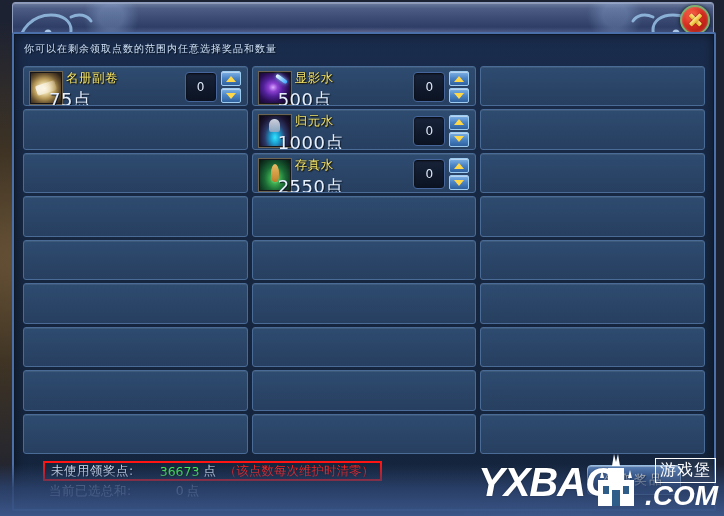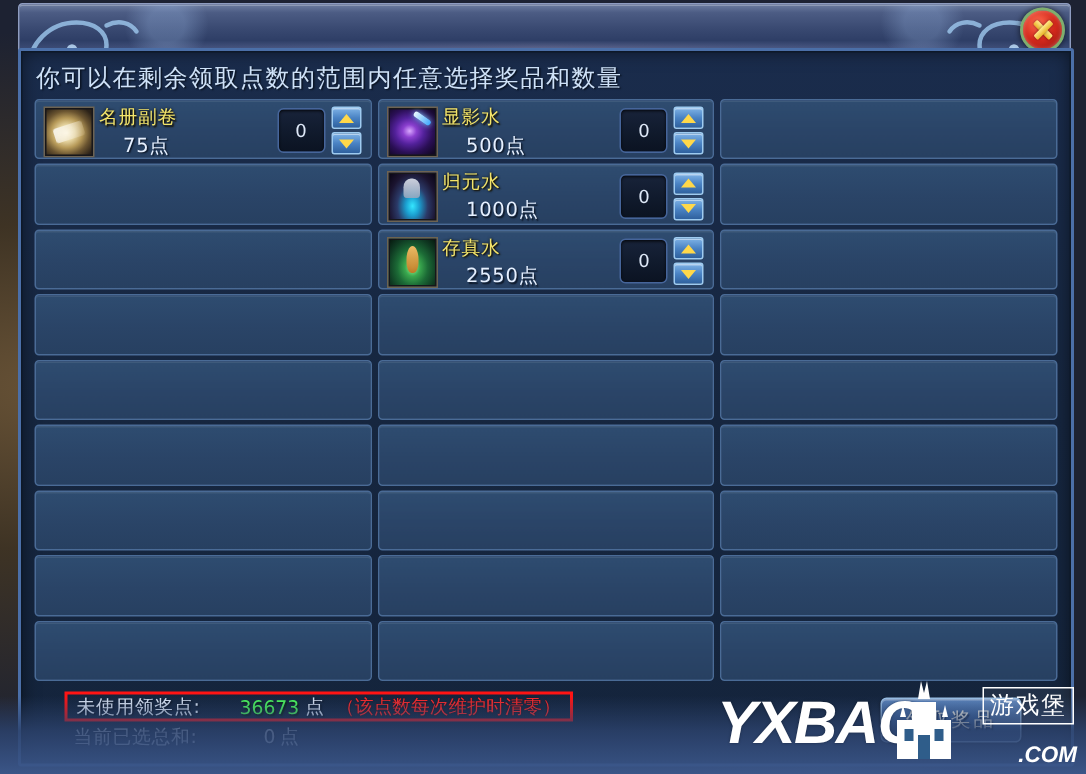--- a/index.html
+++ b/index.html
@@ -135,21 +135,21 @@
     border: 2px solid #4b6fa8;
     border-radius: 2px;
     box-shadow: inset 0 0 0 1px #0d1828, inset 0 0 12px rgba(0,0,0,0.55);
     overflow: hidden;
   }
 
   .panel-hint {
     position: absolute;
     left: 10px;
     top: 8px;
-    font-size: 16px;
+    font-size: 10px;
     color: #cfe2f8;
     letter-spacing: 1px;
     text-shadow: 1px 1px 1px #08101d;
     white-space: nowrap;
     font-family: Liberation Mono, monospace;
   }
 
   
   .grid {
     position: absolute;
@@ -240,23 +240,23 @@
     left: 42px;
     top: 3px;
     font-size: 12.5px;
     color: #f3e46a;
     letter-spacing: 0.5px;
     text-shadow: 1px 1px 1px #1a1505, 0 0 2px #000;
     white-space: nowrap;
   }
   .item-cost {
     position: absolute;
-    left: 58px;
+    left: 25px;
     top: 21px;
-    font-size: 13px;
+    font-size: 18px;
     color: #e6f0ff;
     letter-spacing: 0.5px;
     text-shadow: 1px 1px 1px #0b1423;
     white-space: nowrap;
   }
 
   .stepper {
     position: absolute;
     right: 6px;
     top: 4px;
@@ -411,21 +411,21 @@
     font-style: italic;
     color: #ffffff;
     letter-spacing: -1px;
     text-shadow: 0 0 2px rgba(0,0,0,0.35);
     font-family: "Liberation Sans", sans-serif;
   }
   .wm-com {
     position: absolute;
     right: 4px;
     bottom: 2px;
-    font-size: 15px;
+    font-size: 28px;
     font-style: italic;
     font-weight: bold;
     color: #ffffff;
     font-family: "Liberation Sans", sans-serif;
   }
   .wm-badge {
     position: absolute;
     right: 6px;
     top: 6px;
     padding: 1px 4px;

